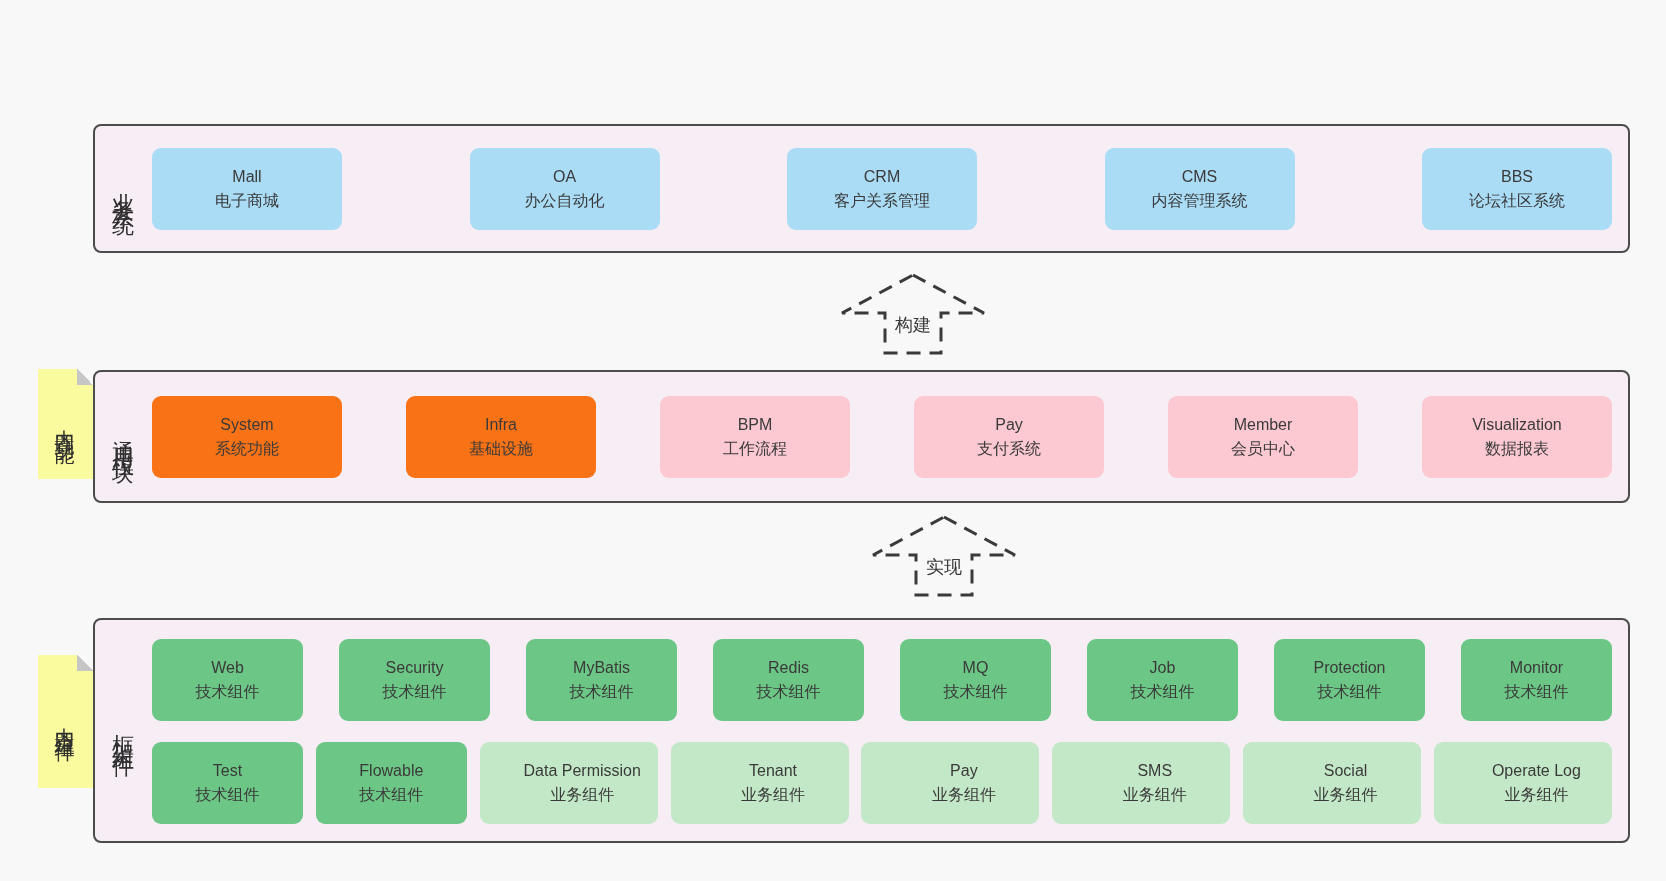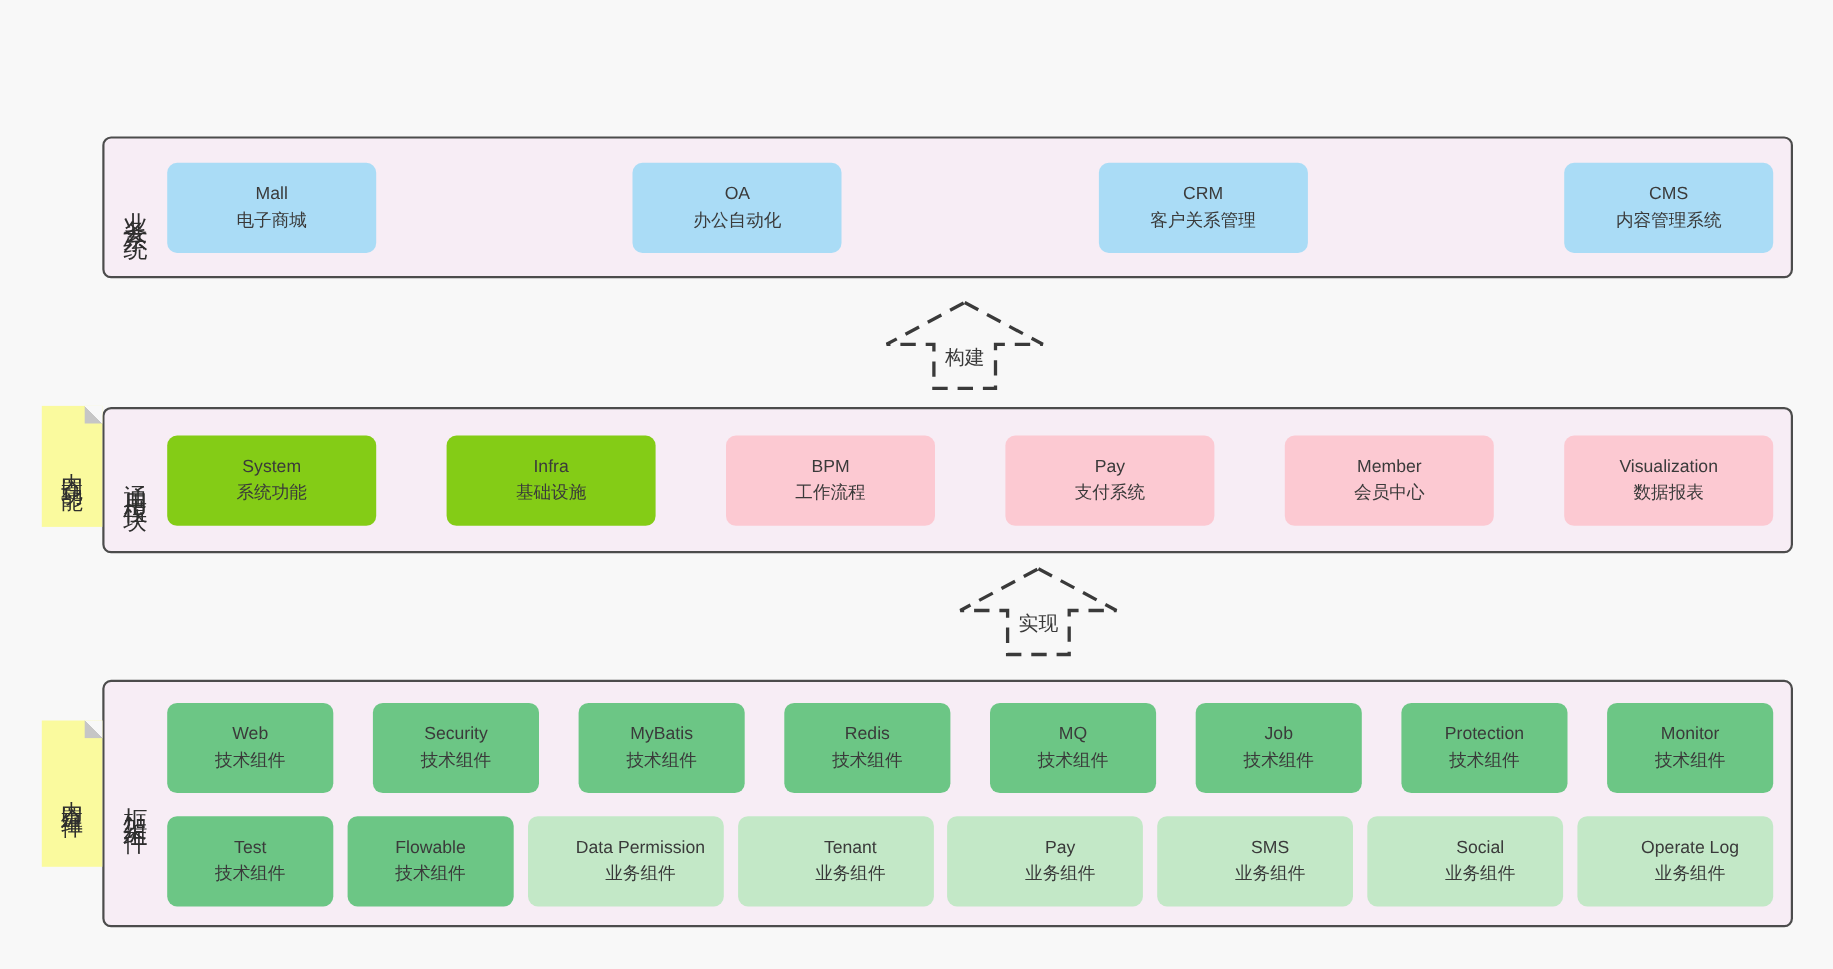--- a/index.html
+++ b/index.html
@@ -81,21 +81,21 @@
     display: flex;
     justify-content: space-between;
   }
   .grid8 .box {
     width: 151px;
     height: 82px;
   }
   .box-title { white-space: pre-line; }
 
   .box--blue        { background: #aadcf6; }
-  .box--red         { background: #84cc16; }
+  .box--red         { background: #f97316; }
   .box--pink        { background: #fcc9d2; }
   .box--green       { background: #6cc685; }
   .box--green-light { background: #c3e8c7; padding-left: 27px; }
 
   
   .sticky {
     position: absolute;
     left: 38px;
     width: 55px;
     background: #fafa9e;
@@ -122,21 +122,21 @@
     color: #2e2e2e;
   }
 
   
   .arrow {
     position: absolute;
     width: 148px;
     height: 84px;
     z-index: 0;
   }
-  .arrow--build     { left: 803px; top: 272px; font-family: Liberation Serif, serif; }
+  .arrow--build     { left: 839px; top: 272px; font-family: Liberation Serif, serif; }
   .arrow--implement { left: 870px; top: 514px; }
   .arrow svg { display: block; width: 100%; height: 100%; }
   .arrow polygon {
     fill: none;
     stroke: #3a3a3a;
     stroke-width: 3;
     stroke-dasharray: 14 9;
   }
   .arrow-label {
     position: absolute;
@@ -165,20 +165,24 @@
       <div class="box-subtitle">办公自动化</div>
     </div>
     <div class="box box--blue">
       <div class="box-title">CRM</div>
       <div class="box-subtitle">客户关系管理</div>
     </div>
     <div class="box box--blue">
       <div class="box-title">CMS</div>
       <div class="box-subtitle">内容管理系统</div>
     </div>
+    <div class="box box--blue">
+      <div class="box-title">BBS</div>
+      <div class="box-subtitle">论坛社区系统</div>
+    </div>
   </div>
 </div>
 
 <div class="arrow arrow--build">
   <svg viewBox="0 0 148 84">
     <polygon points="74,3 145,41 102,41 102,81 46,81 46,41 3,41"></polygon>
   </svg>
   <span class="arrow-label">构建</span>
 </div>
 

